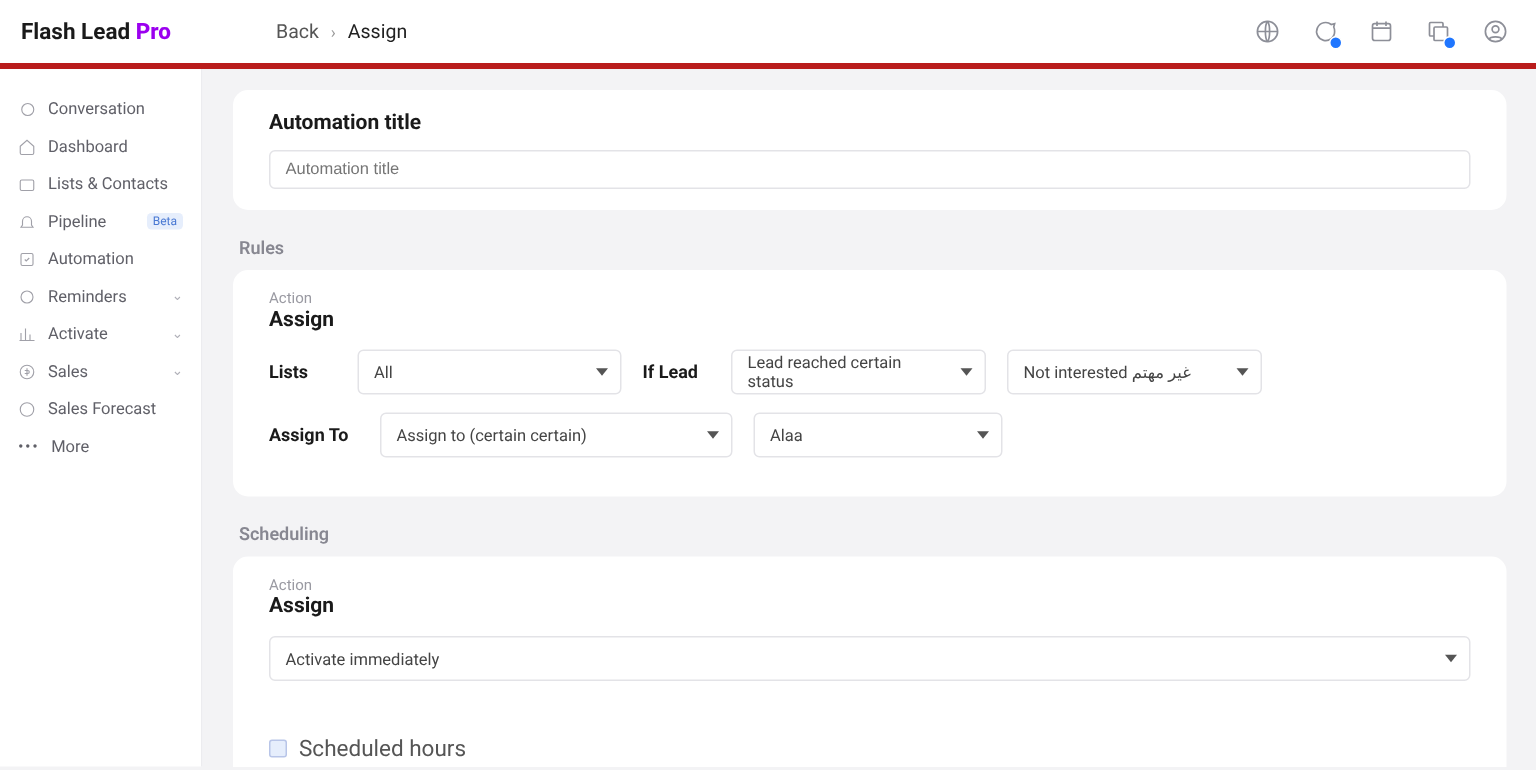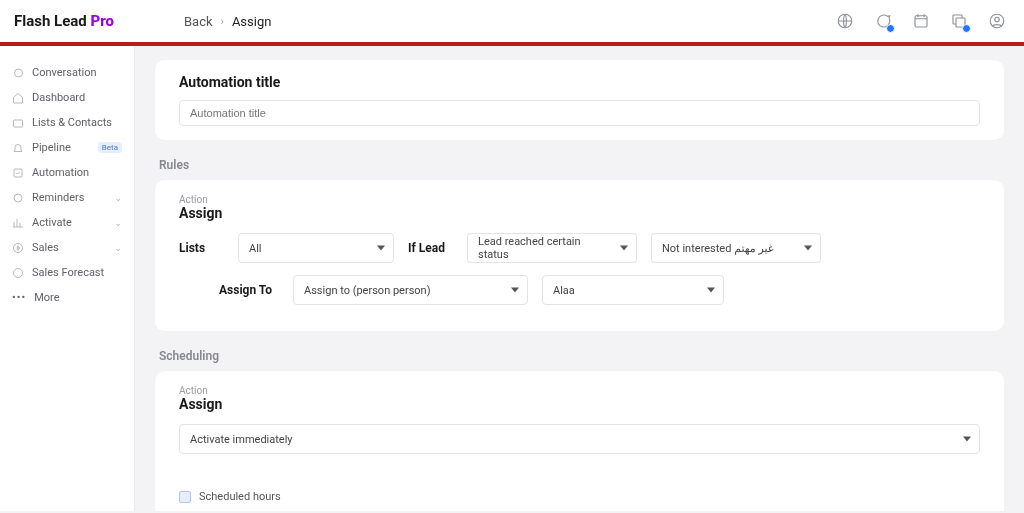--- a/index.html
+++ b/index.html
@@ -27,21 +27,21 @@
 .more .dots { letter-spacing: 1px; }
 .main { flex: 1; padding: 14px 20px; overflow-y: auto; background: #f3f3f5; }
 .card { background: #fff; border-radius: 10px; padding: 14px 24px; margin-bottom: 18px; }
 .card-title { font-weight: 700; font-size: 14px; margin-bottom: 10px; }
 .input-text { width: 100%; height: 26px; border: 1px solid #e3e3e7; border-radius: 4px; padding: 0 10px; font-size: 11px; color: #666; }
 .section-label { font-size: 12px; color: #878791; font-weight: 600; margin: 0 0 8px 4px; }
 .action-label { font-size: 10px; color: #9a9aa2; }
 .action-name { font-weight: 700; font-size: 14px; margin-bottom: 12px; }
 .row { display: flex; align-items: center; gap: 14px; margin-bottom: 12px; }
 .field-label { font-weight: 700; font-size: 12px; min-width: 45px; }
-.field-label.w60 { min-width: 60px; margin-left: 40px; }
+.field-label.w60 { min-width: 60px; }
 .select { height: 30px; border: 1px solid #e3e3e7; border-radius: 4px; padding: 0 24px 0 10px; font-size: 11px; color: #444; background: #fff; position: relative; display: flex; align-items: center; cursor: pointer; }
 .select::after { content: ""; position: absolute; right: 8px; top: 50%; width: 0; height: 0; border-left: 4px solid transparent; border-right: 4px solid transparent; border-top: 5px solid #555; transform: translateY(-50%); }
 .select.full { width: 100%; align-items: center; }
 .checkline { display: flex; align-items: center; gap: 8px; margin-top: 36px; margin-bottom: 30px; }
 .checkbox { width: 12px; height: 12px; border: 1px solid #b8c5e8; background: #e6eefc; border-radius: 2px; cursor: pointer; }
 </style>
 </head>
 <body>
 
 <div class="topbar">
@@ -183,55 +183,55 @@
     </div>
 
     <div class="section-label">Rules</div>
 
     <div class="card">
       <div class="action-label">Action</div>
       <div class="action-name">Assign</div>
 
       <div class="row">
         <span class="field-label">Lists</span>
-        <div class="select" style="width:156px">
+        <div class="select" style="width:176px">
             <span>All</span>
           </div>
         <span class="field-label">If Lead</span>
         <div class="select" style="width:170px">
             <span>Lead reached certain status</span>
           </div>
         <div class="select" style="width:170px">
             <span>Not interested غير مهتم</span>
           </div>
       </div>
 
       <div class="row">
         <span class="field-label w60">Assign To</span>
         <div class="select" style="width:235px">
-            <span>Assign to (person person)</span>
-          </div>
-        <div class="select" style="width:182px">
+            <span>Assign to (certain certain)</span>
+          </div>
+        <div class="select" style="width:166px">
             <span>Alaa</span>
           </div>
       </div>
     </div>
 
     <div class="section-label">Scheduling</div>
 
     <div class="card">
       <div class="action-label">Action</div>
       <div class="action-name">Assign</div>
 
       <div class="select full">
           <span>Activate immediately</span>
         </div>
 
       <div class="checkline">
         <div class="checkbox"></div>
-        <span style="font-size:11px; color:#555">Scheduled hours</span>
+        <span style="font-size:15px; color:#555">Scheduled hours</span>
       </div>
 
       <div style="clear:both"></div>
     </div>
 
   </div>
 </div>
 
 </body></html>

